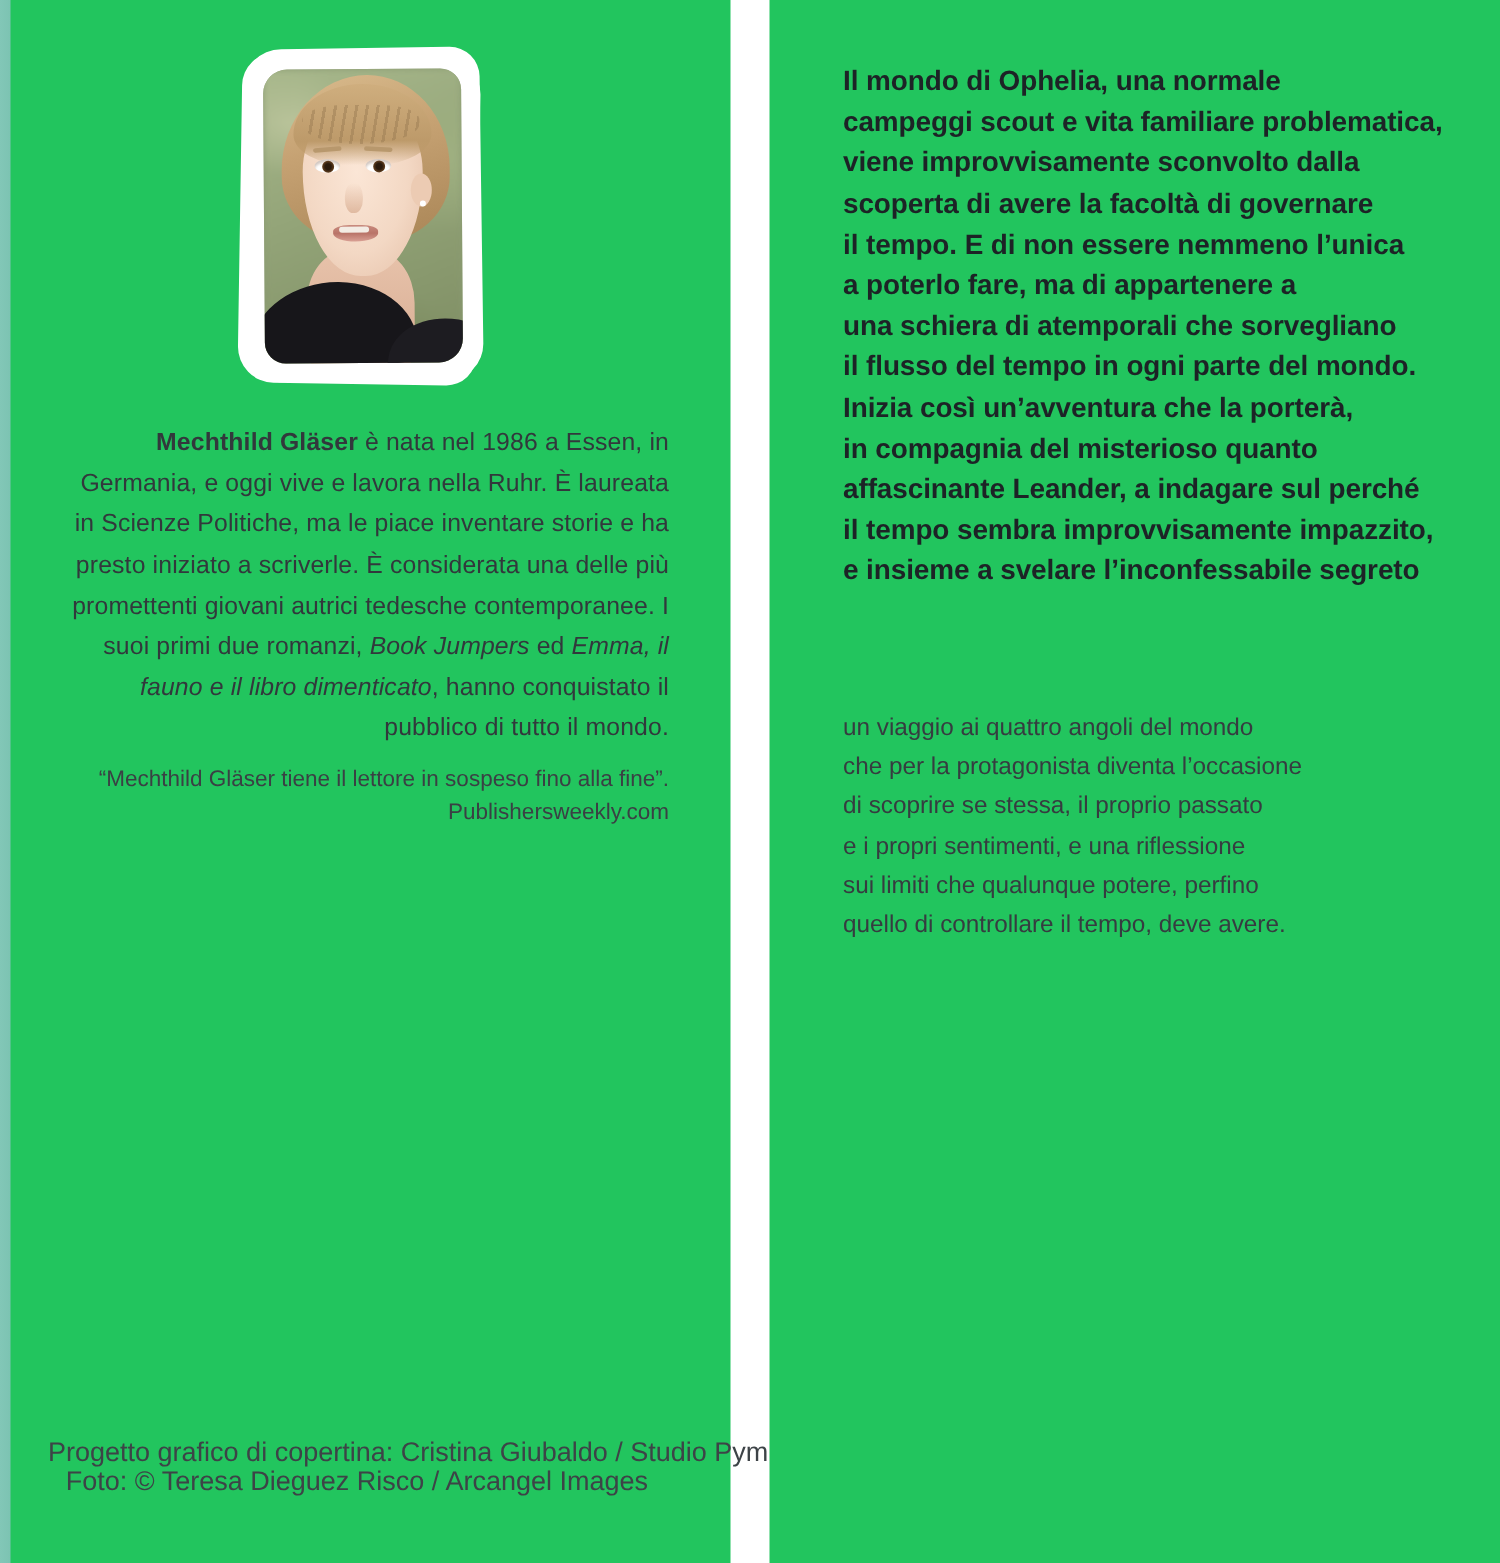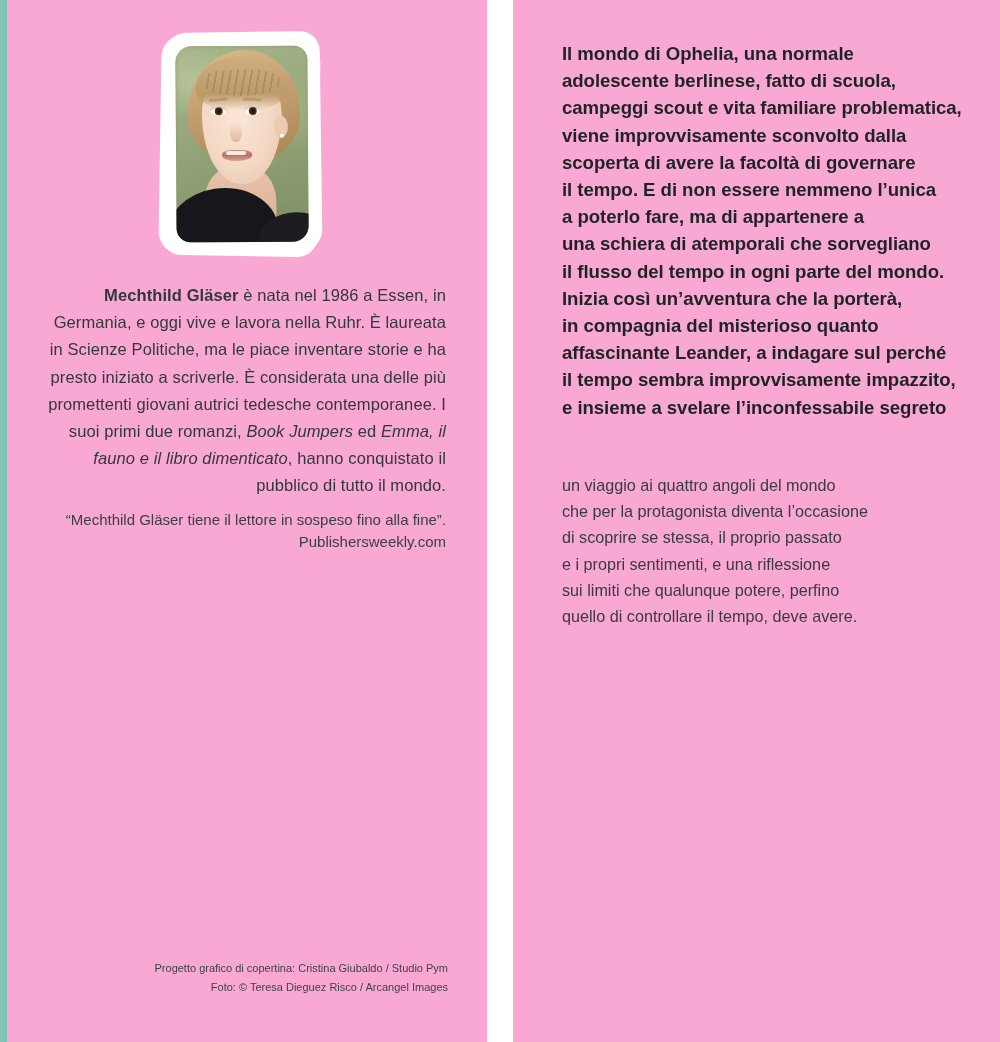--- a/index.html
+++ b/index.html
@@ -10,21 +10,21 @@
     overflow:hidden;
     position:relative;
   }
 
   .page { position:absolute; inset:0; display:flex; }
 
   
   .panel {
     position:relative;
     height:1042px;
-    background:#f9a8d4;
+    background:#22c55e;
   }
   .panel-left  { width:487px;text-align:right; }
   .gutter      { width:26px; background:#ffffff; height:1042px; }
   .panel-right { width:487px; }
 
   
   .fold {
     position:absolute; left:0; top:0; width:7px; height:100%;
     background:linear-gradient(to right,#82c7b7 0%,#7cc3b2 100%);
   }
@@ -169,23 +169,23 @@
   .quote {
     position:absolute;
     left:48px; top:509px; width:398px;
     color:#3a4044;
     font-size:15px;
     line-height:21.5px;
   }
 
   .credits {
     position:absolute;
-    left:48px; top:959px; width:400px;
+    left:32px; top:959px; width:400px;
     color:#3d4347;
-    font-size:11px;
+    font-size:18px;
     line-height:19px;
   }
 
   .blurb {
     position:absolute;
     left:49px; top:40px; width:400px;
     color:#1d2326;
     font-size:18.6px;
     line-height:27.2px;
     font-weight:600;
@@ -257,21 +257,20 @@
       <span class="ln">Foto: © Teresa Dieguez Risco / Arcangel Images</span>
     </div>
   </div>
 
   <div class="gutter"></div>
 
   <div class="panel panel-right">
 
     <div class="blurb">
       <span class="ln">Il mondo di Ophelia, una normale</span>
-      <span class="ln">adolescente berlinese, fatto di scuola,</span>
       <span class="ln">campeggi scout e vita familiare problematica,</span>
       <span class="ln">viene improvvisamente sconvolto dalla</span>
       <span class="ln">scoperta di avere la facoltà di governare</span>
       <span class="ln">il tempo. E di non essere nemmeno l’unica</span>
       <span class="ln">a poterlo fare, ma di appartenere a</span>
       <span class="ln">una schiera di atemporali che sorvegliano</span>
       <span class="ln">il flusso del tempo in ogni parte del mondo.</span>
       <span class="ln">Inizia così un’avventura che la porterà,</span>
       <span class="ln">in compagnia del misterioso quanto</span>
       <span class="ln">affascinante Leander, a indagare sul perché</span>

